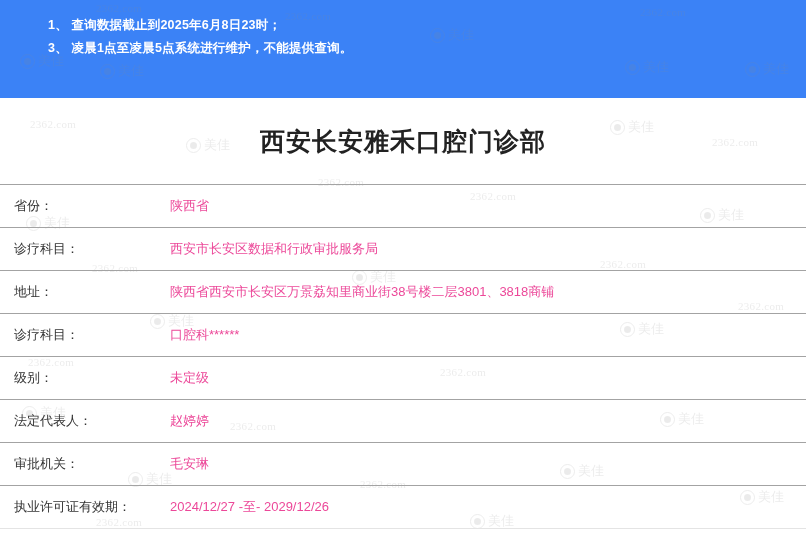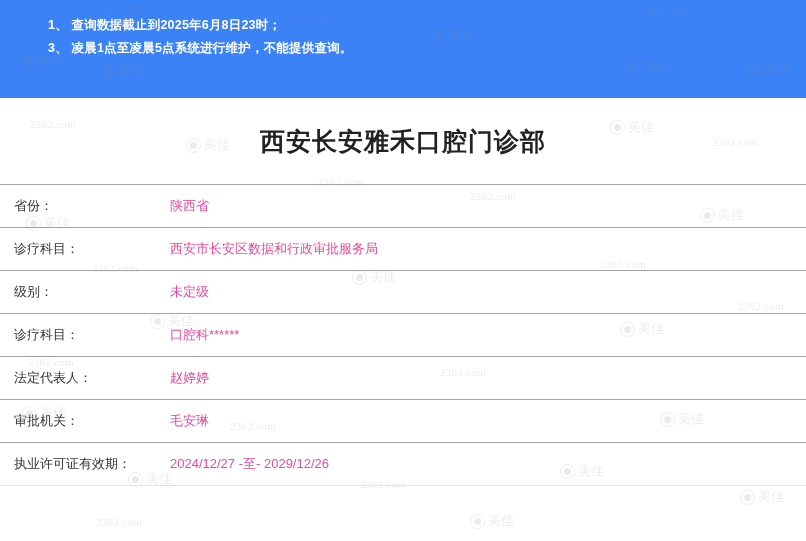--- a/index.html
+++ b/index.html
@@ -139,28 +139,32 @@
   <tbody>
     <tr>
       <td class="cell-label">省份：</td>
       <td class="cell-value">陕西省</td>
     </tr>
     <tr>
       <td class="cell-label">诊疗科目：</td>
       <td class="cell-value">西安市长安区数据和行政审批服务局</td>
     </tr>
     <tr>
+      <td class="cell-label">地址：</td>
+      <td class="cell-value">陕西省西安市长安区万景荔知里商业街38号楼二层3801、3818商铺</td>
+    </tr>
+    <tr>
+      <td class="cell-label">诊疗科目：</td>
+      <td class="cell-value">口腔科******</td>
+    </tr>
+    <tr>
       <td class="cell-label">级别：</td>
       <td class="cell-value">未定级</td>
     </tr>
     <tr>
-      <td class="cell-label">诊疗科目：</td>
-      <td class="cell-value">口腔科******</td>
-    </tr>
-    <tr>
       <td class="cell-label">法定代表人：</td>
       <td class="cell-value">赵婷婷</td>
     </tr>
     <tr>
       <td class="cell-label">审批机关：</td>
       <td class="cell-value">毛安琳</td>
     </tr>
     <tr>
       <td class="cell-label">执业许可证有效期：</td>
       <td class="cell-value">2024/12/27 -至- 2029/12/26</td>

